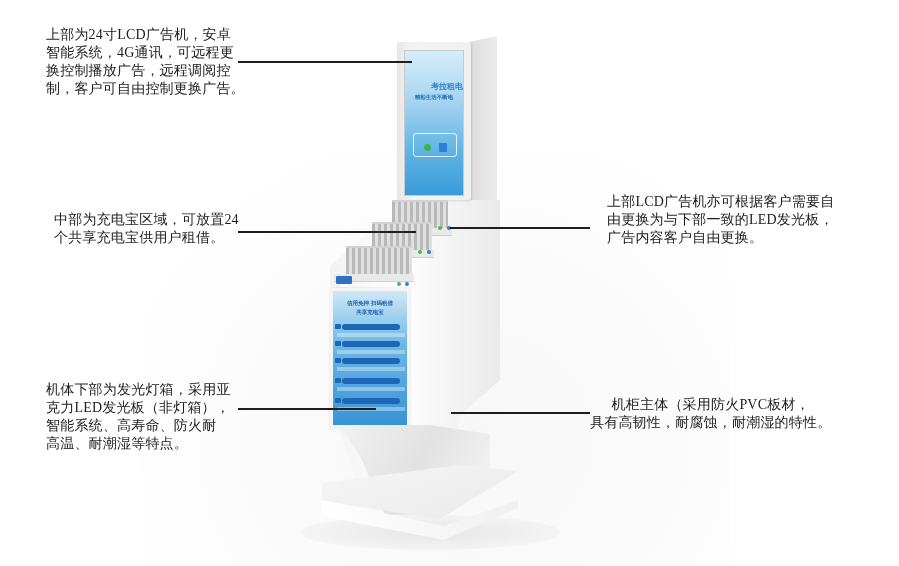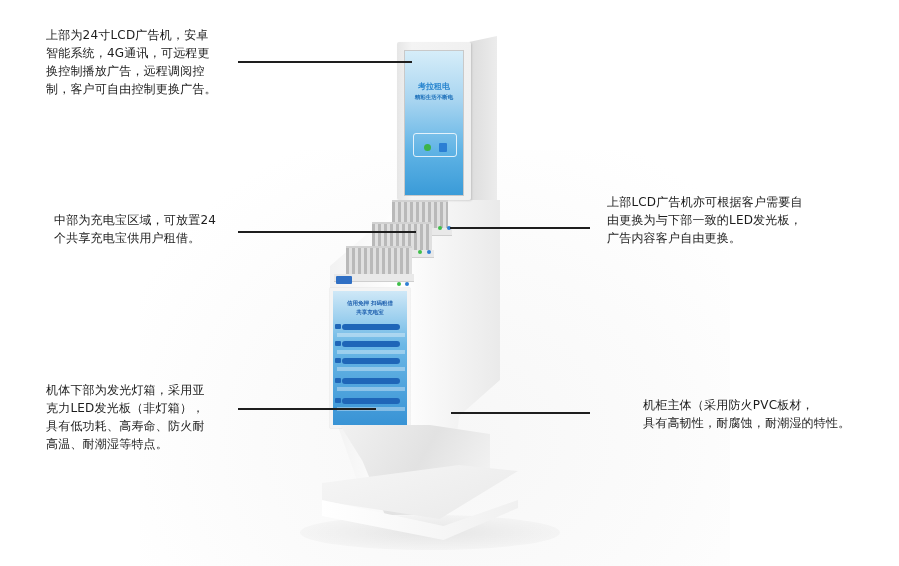--- a/index.html
+++ b/index.html
@@ -6,43 +6,43 @@
     body {
       width: 899px; height: 566px; overflow: hidden; position: relative;
       background: #ffffff;
       font-family: "DejaVu Sans", "Liberation Sans", sans-serif;
     }
     .backdrop {
       position: absolute; left: 140px; top: 150px; width: 590px; height: 416px;
       background: radial-gradient(ellipse at 55% 70%, #f7f7f7 0%, #fbfbfb 45%, #ffffff 80%);
     }
     .callout {
-      position: absolute; font-size: 12px; line-height: 18px; color: #1c1c1c;
-      letter-spacing: 0.2px; white-space: pre-line;
+      position: absolute; font-size: 14px; line-height: 18px; color: #1c1c1c;
+      letter-spacing: 0.2px; white-space: pre-line; font-family: Liberation Serif, serif;
     }
     .leader { position: absolute; height: 2px; background: #1e1e1e; }
 
     
     .kiosk { position: absolute; left: 0; top: 0; width: 899px; height: 566px; }
     .top-frame {
       position: absolute; left: 397px; top: 42px; width: 74px; height: 158px;
       background: linear-gradient(90deg, #e6e6e6, #f4f4f4 20%, #f0f0f0);
       border-radius: 2px; box-shadow: 1px 1px 2px rgba(0,0,0,0.12);
     }
     .top-side {
       position: absolute; left: 469px; top: 36px; width: 28px; height: 200px;
       background: linear-gradient(90deg, #dcdcdc, #ececec);
       clip-path: polygon(0 3%, 100% 0, 100% 100%, 0 100%);
     }
     .lcd {
       position: absolute; left: 404px; top: 50px; width: 60px; height: 146px;
       background: linear-gradient(180deg, #d6edf9 0%, #a7d4f0 35%, #5fb3e5 70%, #3a9bd8 100%);
       border: 1px solid #c9c9c9; overflow: hidden;
     }
-    .lcd .brand { position: absolute; top: 30px; width: 100%; text-align: center; font-size: 8px; color: #2a86cf; font-weight: bold; }
+    .lcd .brand { position: absolute; top: 30px; width: 100%; text-align: right; font-size: 8px; color: #2a86cf; font-weight: bold; }
     .lcd .slogan { position: absolute; top: 43px; width: 100%; text-align: center; font-size: 5.5px; color: #1a6db8; font-weight: bold; }
     .lcd .paybox {
       position: absolute; top: 82px; left: 8px; width: 44px; height: 24px;
       border: 1px solid rgba(255,255,255,0.8); border-radius: 3px;
     }
     .pay-wechat { position: absolute; left: 10px; top: 10px; width: 7px; height: 7px; border-radius: 50%; background: #3cb34a; }
     .pay-alipay { position: absolute; left: 25px; top: 9px; width: 8px; height: 9px; background: #2b7fd4; border-radius: 1px; }
 
     .column-body {
       position: absolute; left: 330px; top: 200px; width: 170px; height: 300px;
@@ -154,24 +154,24 @@
 换控制播放广告，远程调阅控
 制，客户可自由控制更换广告。</div>
 <div class="leader" style="left:238px; top:61px; width:174px;"></div>
 
 <div class="callout" style="left:54px; top:211px;">中部为充电宝区域，可放置24
 个共享充电宝供用户租借。</div>
 <div class="leader" style="left:238px; top:231px; width:178px;"></div>
 
 <div class="callout" style="left:46px; top:381px;">机体下部为发光灯箱，采用亚
 克力LED发光板（非灯箱），
-具有低功耗、高寿命、防火耐
+智能系统、高寿命、防火耐
 高温、耐潮湿等特点。</div>
 <div class="leader" style="left:238px; top:408px; width:138px;"></div>
 
 <div class="callout" style="left:607px; top:193px;">上部LCD广告机亦可根据客户需要自
 由更换为与下部一致的LED发光板，
 广告内容客户自由更换。</div>
 <div class="leader" style="left:450px; top:227px; width:140px;"></div>
 
-<div class="callout" style="left:643px; top:396px;">机柜主体（采用防火PVC板材，
+<div class="callout" style="left:590px; top:396px;text-align:center;">机柜主体（采用防火PVC板材，
 具有高韧性，耐腐蚀，耐潮湿的特性。</div>
 <div class="leader" style="left:451px; top:412px; width:139px;"></div>
 
 </body></html>

